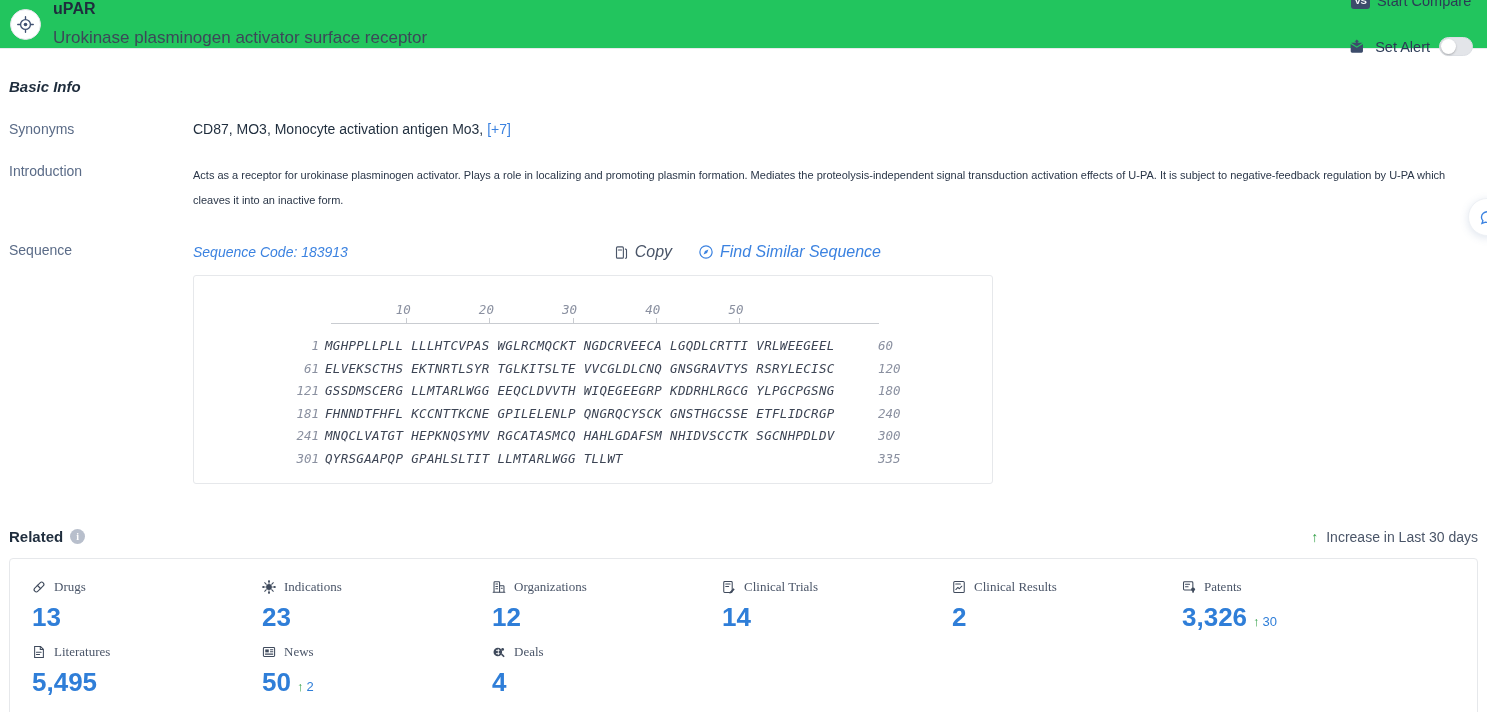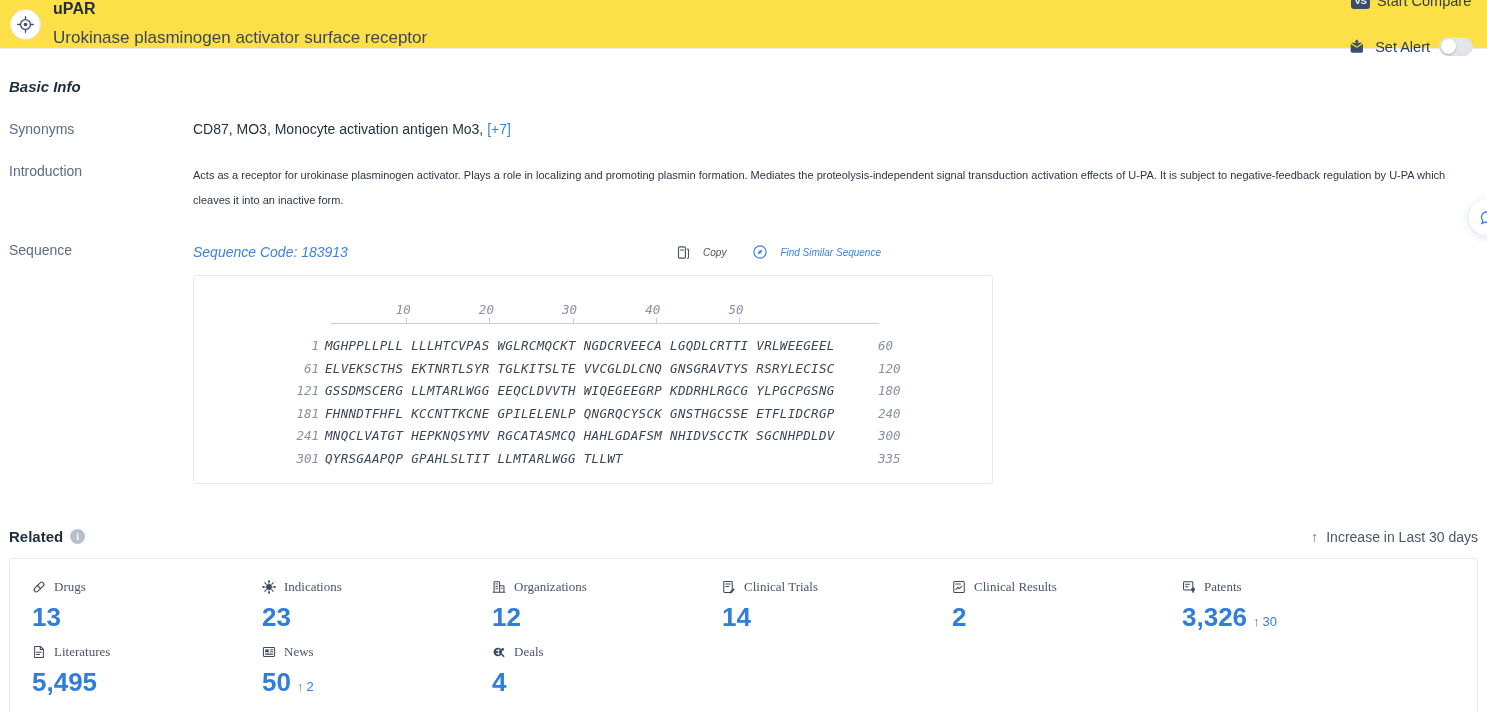--- a/index.html
+++ b/index.html
@@ -8,21 +8,21 @@
     background: #ffffff;
     font-family: "Liberation Sans", sans-serif;
     overflow: hidden;
   }
   body { position: relative; }
 
   
   .app-header {
     height: 49px;
     width: 100%;
-    background: #fde047;
+    background: #22c55e;
     border-bottom: 1px solid #e8eaed;
     display: flex; align-items: center;
     padding: 0 14px 0 10px;
     position: relative;
   }
   .brand { display: flex; align-items: center; gap: 12px; }
   .brand-logo {
     width: 31px; height: 31px; border-radius: 50%;
     border: 1px solid #e3e6ea; background: #fff;
     display: flex; align-items: center; justify-content: center;
@@ -88,22 +88,22 @@
   }
 
   #sequence-row { margin-top: 29px; }
   .seq-col { width: 1182px; font-style: italic; }
   .seq-head {
     display: flex; align-items: center; height: 20px;
   }
   .seq-code { font-size: 14px; color: #3b82e0; cursor: pointer; }
   .seq-tools { margin-left: auto; display: flex; align-items: center; gap: 26px; margin-right: 494px; }
   .seq-tool {
-    display: flex; align-items: center; gap: 12px; cursor: pointer;
-    font-size: 10px;
+    display: flex; align-items: center; gap: 6px; cursor: pointer;
+    font-size: 16px;
   }
   .seq-tool.copy { color: #4a5568; }
   .seq-tool.find { color: #3b82e0; justify-content: center; }
 
   .seq-box {
     margin-top: 13px;
     width: 800px; height: 209px;
     border: 1px solid #e6e8eb; border-radius: 3px;
     background: #fff;
     position: relative;

